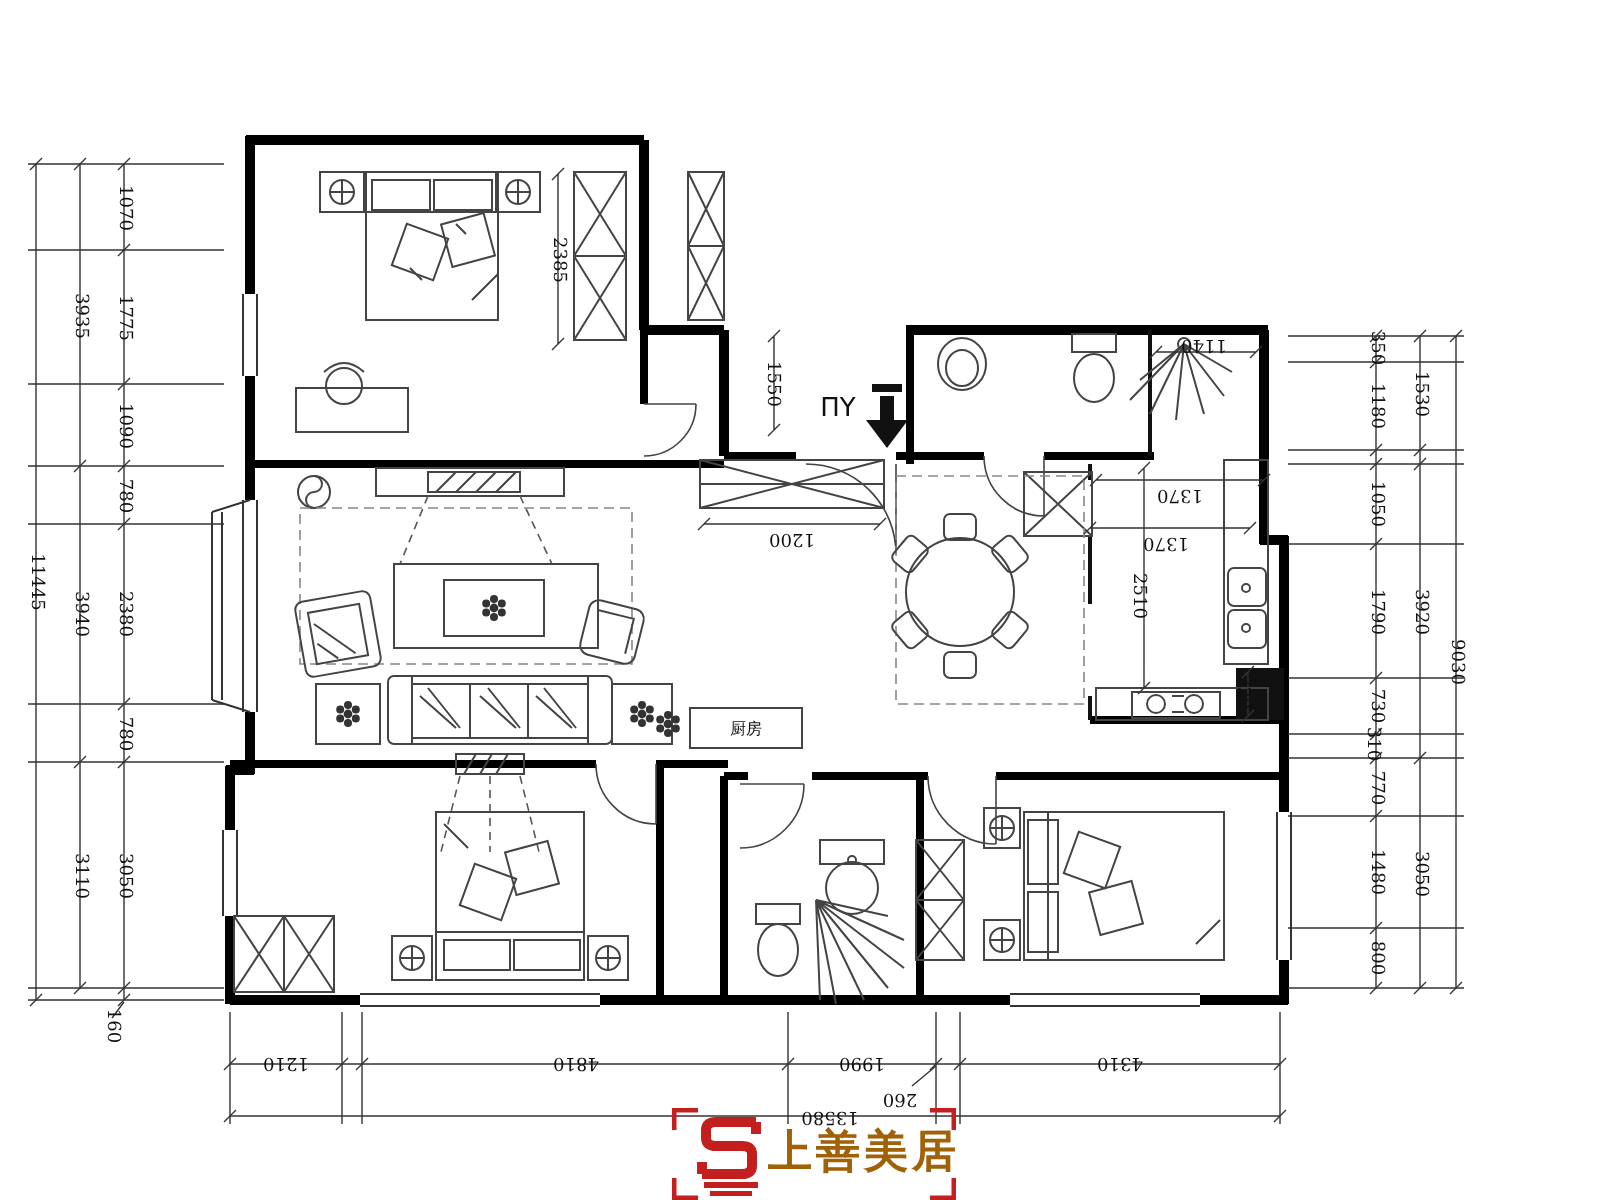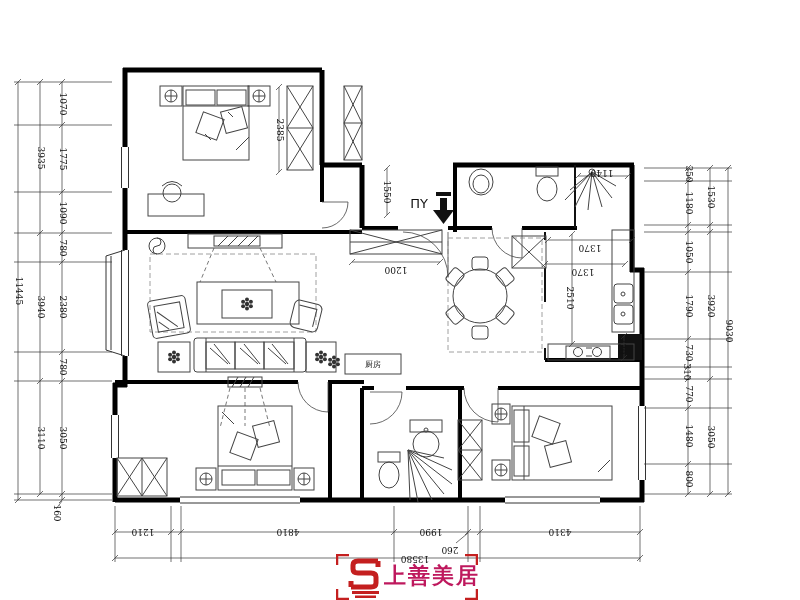--- a/index.html
+++ b/index.html
@@ -15,21 +15,21 @@
   .d{stroke:#333;stroke-width:.7;fill:none;}
   .win{stroke:#333;stroke-width:1;fill:none;}
   .dash{stroke:#888;stroke-width:.8;fill:none;stroke-dasharray:5 3;}
   .dash2{stroke:#555;stroke-width:.8;fill:none;stroke-dasharray:4 3;}
   .blk{fill:#111;stroke:none;}
   text.dim{font:9px "DejaVu Serif",serif;fill:#111;text-anchor:middle;}
   text.entry{font:13px "DejaVu Sans",sans-serif;fill:#111;text-anchor:middle;}
   text.kbox{font:8px "DejaVu Sans",sans-serif;fill:#111;text-anchor:middle;}
   .logo{position:absolute;left:336px;top:554px;width:142px;height:46px;}
   .brand{position:absolute;left:48px;top:7px;font:bold 22px "DejaVu Sans",sans-serif;
-         color:#be185d;letter-spacing:2px;white-space:nowrap;}
+         color:#a16207;letter-spacing:2px;white-space:nowrap;}
 </style>
 </head>
 <body>
 
 <div id="stage">
 <svg width="800" height="600" viewBox="0 0 800 600">
 
   <defs>
     <g id="lamp">
           <circle r="6" class="f"></circle>

